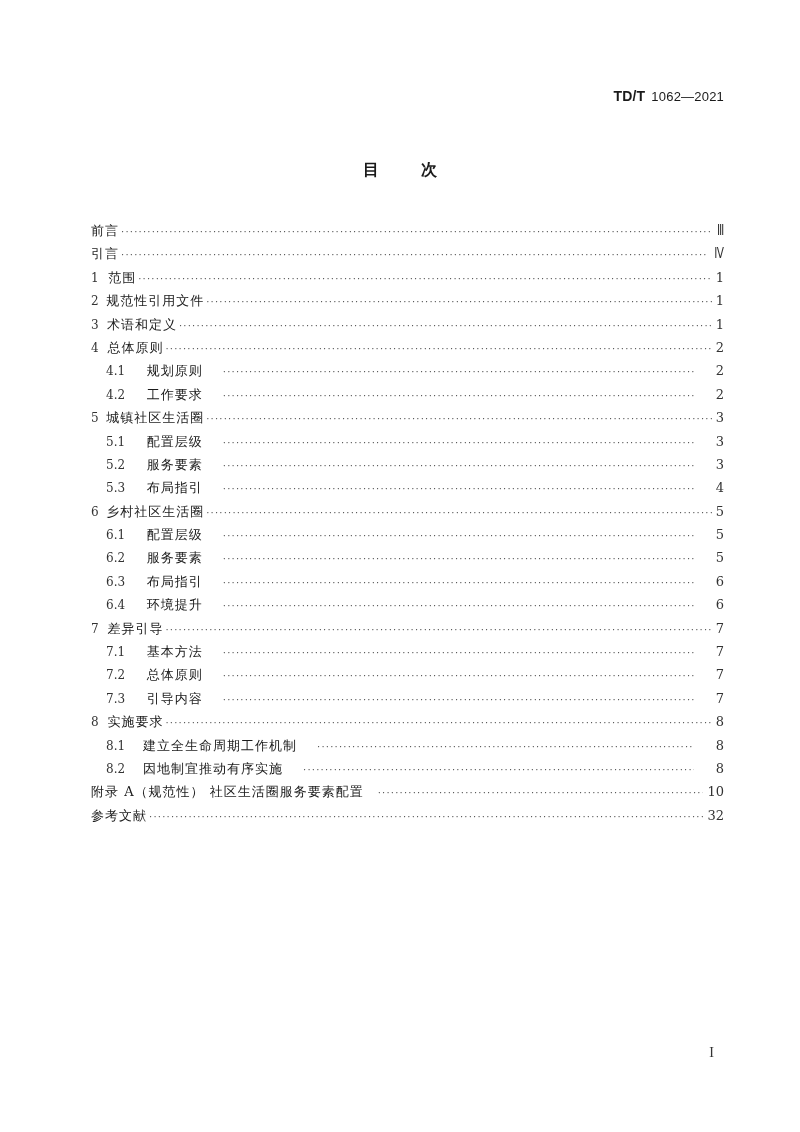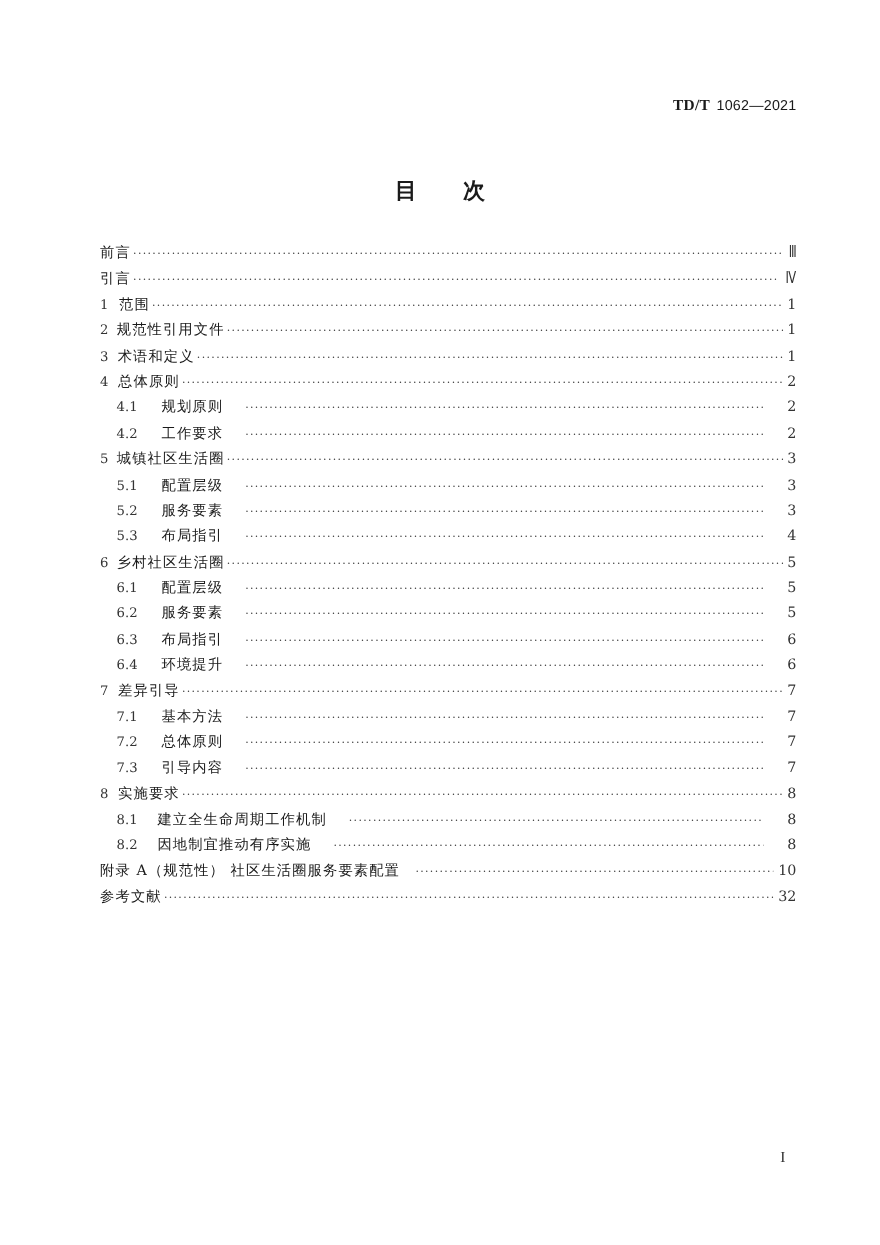--- a/index.html
+++ b/index.html
@@ -17,37 +17,37 @@
     }
     .doc-code {
       position: absolute;
       top: 88px;
       right: 76px;
       font-size: 13px;
       letter-spacing: 0.2px;
       white-space: nowrap;
     }
     .doc-code .prefix {
-      font-family: Liberation Serif, serif;
+      font-family: Liberation Sans, sans-serif;
       font-weight: bold;
       font-size: 14px;
     }
     .doc-code .num {
       font-family: "Liberation Sans", "DejaVu Sans", sans-serif;
       margin-left: 6px;
     }
     .toc-title {
       position: absolute;
       top: 160px;
       left: 0;
       width: 800px;
       text-align: center;
       font-family: "DejaVu Sans", "Liberation Sans", sans-serif;
       font-weight: bold;
-      font-size: 20px;
+      font-size: 16px;
       letter-spacing: 42px;
       text-indent: 42px;
     }
     .toc {
       position: absolute;
       top: 219px;
       left: 91px;
       width: 633px;
     }
     .toc-row {

